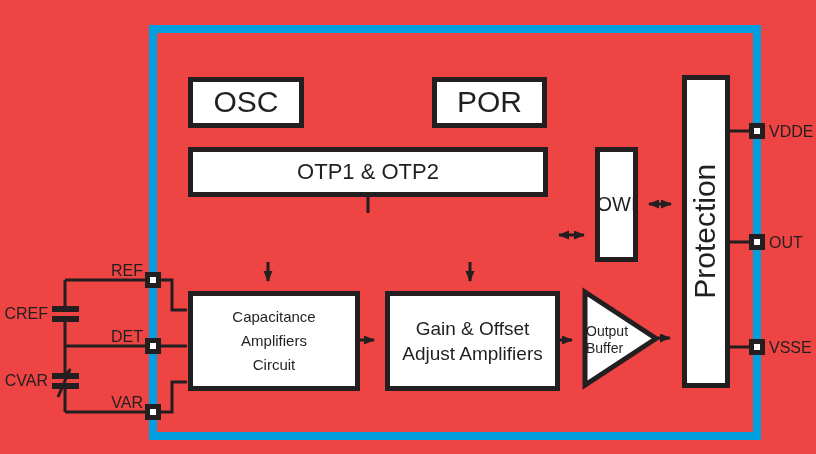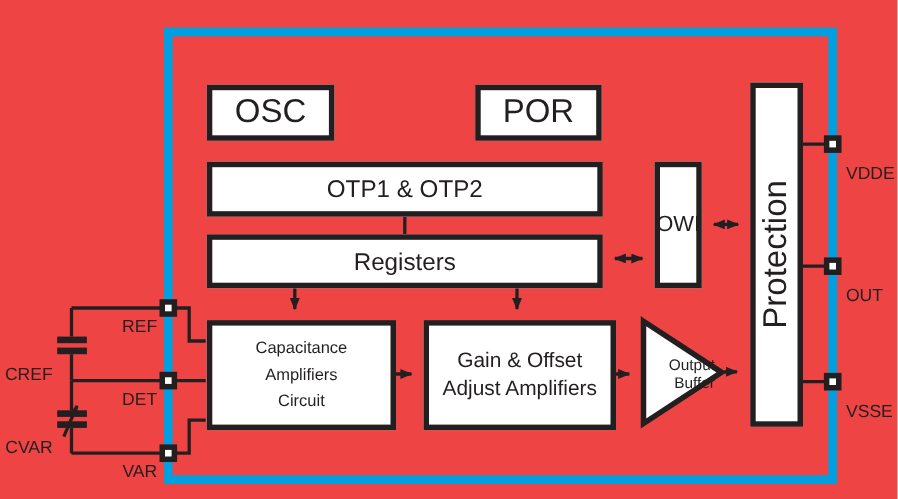--- a/index.html
+++ b/index.html
@@ -14,22 +14,22 @@
   .blk-osc{left:188px;top:77px;width:116px;height:51px;font-size:30px;}
   .blk-por{left:432px;top:77px;width:115px;height:51px;font-size:30px;}
   .blk-otp{left:188px;top:147px;width:360px;height:50px;font-size:22px;}
   .blk-registers{left:188px;top:213px;width:360px;height:49px;font-size:22px;}
   .blk-c2v{left:188px;top:291px;width:172px;height:100px;font-size:15px;line-height:24px;}
   .blk-gain{left:385px;top:291px;width:175px;height:100px;font-size:19px;line-height:25px;}
   .blk-owi{left:595px;top:147px;width:43px;height:115px;font-size:20px;}
   .blk-protection{left:682px;top:75px;width:48px;height:313px;}
   .rot{transform:rotate(-90deg);white-space:nowrap;font-size:30px;}
   .buf-text{position:absolute;left:586px;top:323px;width:64px;z-index:4;
-            font-size:14px;line-height:17px;text-align:right;}
-  .lbl{position:absolute;z-index:4;font-size:16px;white-space:nowrap;margin-top:27px;}
+            font-size:14px;line-height:17px;text-align:left;}
+  .lbl{position:absolute;z-index:4;font-size:16px;white-space:nowrap;}
   .lbl-right-align{text-align:right;}
   .lbl-ref{left:95px;top:262px;width:48px;}
   .lbl-det{left:95px;top:328px;width:48px;}
   .lbl-var{left:95px;top:394px;width:48px;}
   .lbl-cref{left:2px;top:305px;width:46px;}
   .lbl-cvar{left:2px;top:372px;width:46px;}
   .lbl-vdde{left:769px;top:123px;}
   .lbl-out{left:769px;top:234px;}
   .lbl-vsse{left:769px;top:339px;}
 </style>
@@ -119,23 +119,20 @@
 
   <div class="blk blk-osc">
     <span>OSC</span>
   </div>
   <div class="blk blk-por">
     <span>POR</span>
   </div>
   <div class="blk blk-otp">
     <span>OTP1 &amp; OTP2</span>
   </div>
-  <div class="blk blk-registers">
-    <span>Registers</span>
-  </div>
   <div class="blk blk-c2v">
     <span>Capacitance</span>
     <span>Amplifiers</span>
     <span>Circuit</span>
   </div>
   <div class="blk blk-gain">
     <span>Gain &amp; Offset</span>
     <span>Adjust Amplifiers</span>
   </div>
   <div class="blk blk-owi">

